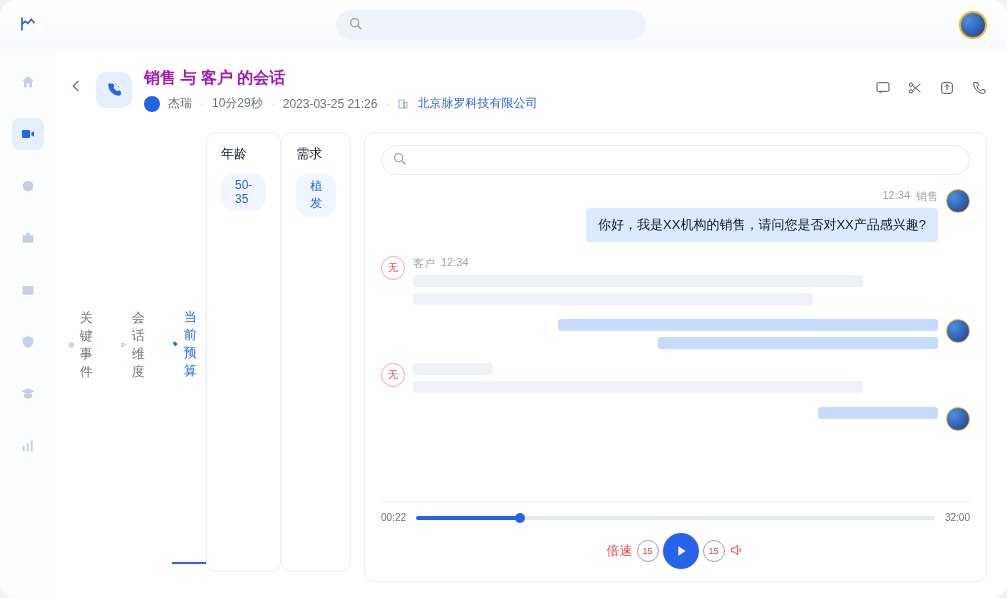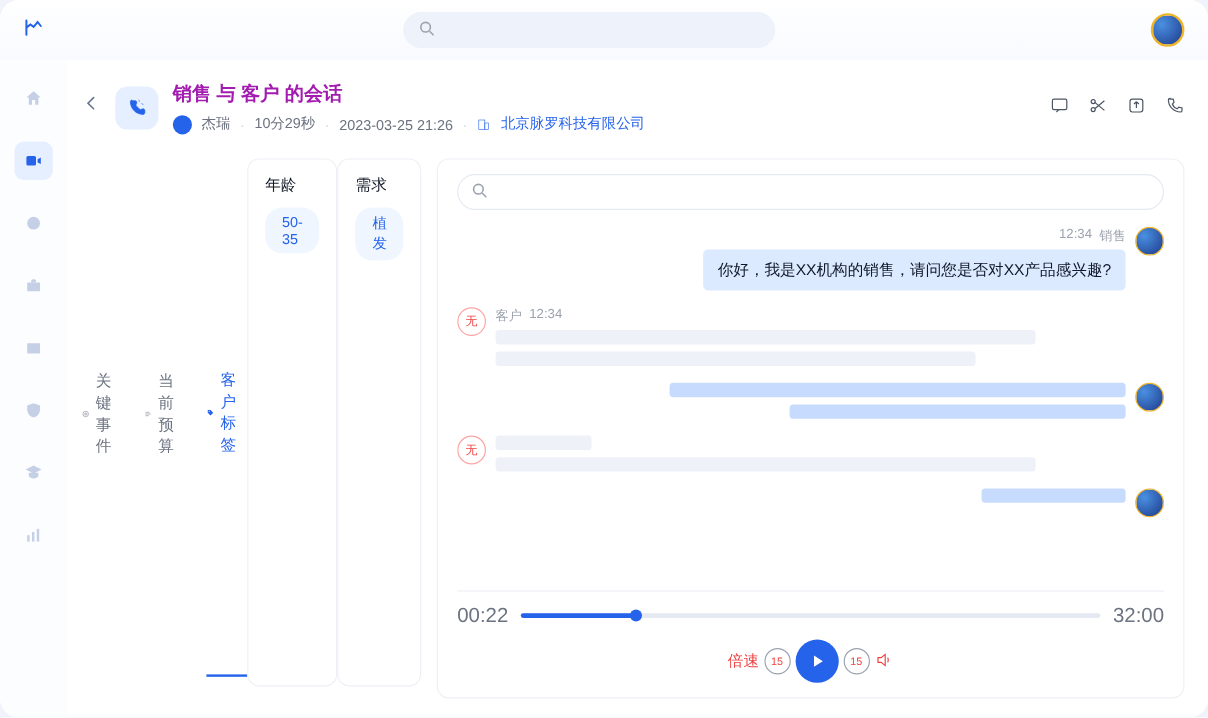--- a/index.html
+++ b/index.html
@@ -261,21 +261,21 @@
     .player {
       border-top: 1px solid #eef0f5;
       padding-top: 10px;
       display: flex;
       flex-direction: column;
     }
     .progress-row {
       display: flex;
       align-items: center;
       gap: 10px;
-      font-size: 17px;
+      font-size: 10px;
       color: #6b7280;
     }
     .progress-track {
       flex: 1;
       height: 4px;
       background: #e5e9f2;
       border-radius: 2px;
       position: relative;
     }
     .progress-fill {
@@ -459,28 +459,28 @@
               <svg viewBox="0 0 24 24">
                   <circle cx="12" cy="12" r="8" stroke="currentColor" fill="none" stroke-width="1.5"></circle>
                   <circle cx="12" cy="12" r="3" stroke="currentColor" fill="none" stroke-width="1.5"></circle>
                 </svg>
               <span>关键事件</span>
             </div>
             <div class="tab">
               <svg viewBox="0 0 24 24">
                   <path d="M4 7h12M4 12h16M4 17h10" stroke="currentColor" stroke-width="1.5"></path>
                 </svg>
-              <span>当前预算</span>
+              <span>会话维度</span>
             </div>
             <div class="tab active">
               <svg viewBox="0 0 24 24" fill="currentColor">
                   <path d="M4 4h8l8 8-8 8-8-8V4z"></path>
                   <circle cx="8" cy="8" r="1.5" fill="#fff"></circle>
                 </svg>
-              <span>客户标签</span>
+              <span>当前预算</span>
             </div>
           </div>
 
           <div class="tag-section">
             <div class="tag-title">年龄</div>
             <span class="tag-chip">
                 <span>50-35</span>
               </span>
           </div>
           <div class="tag-section">

